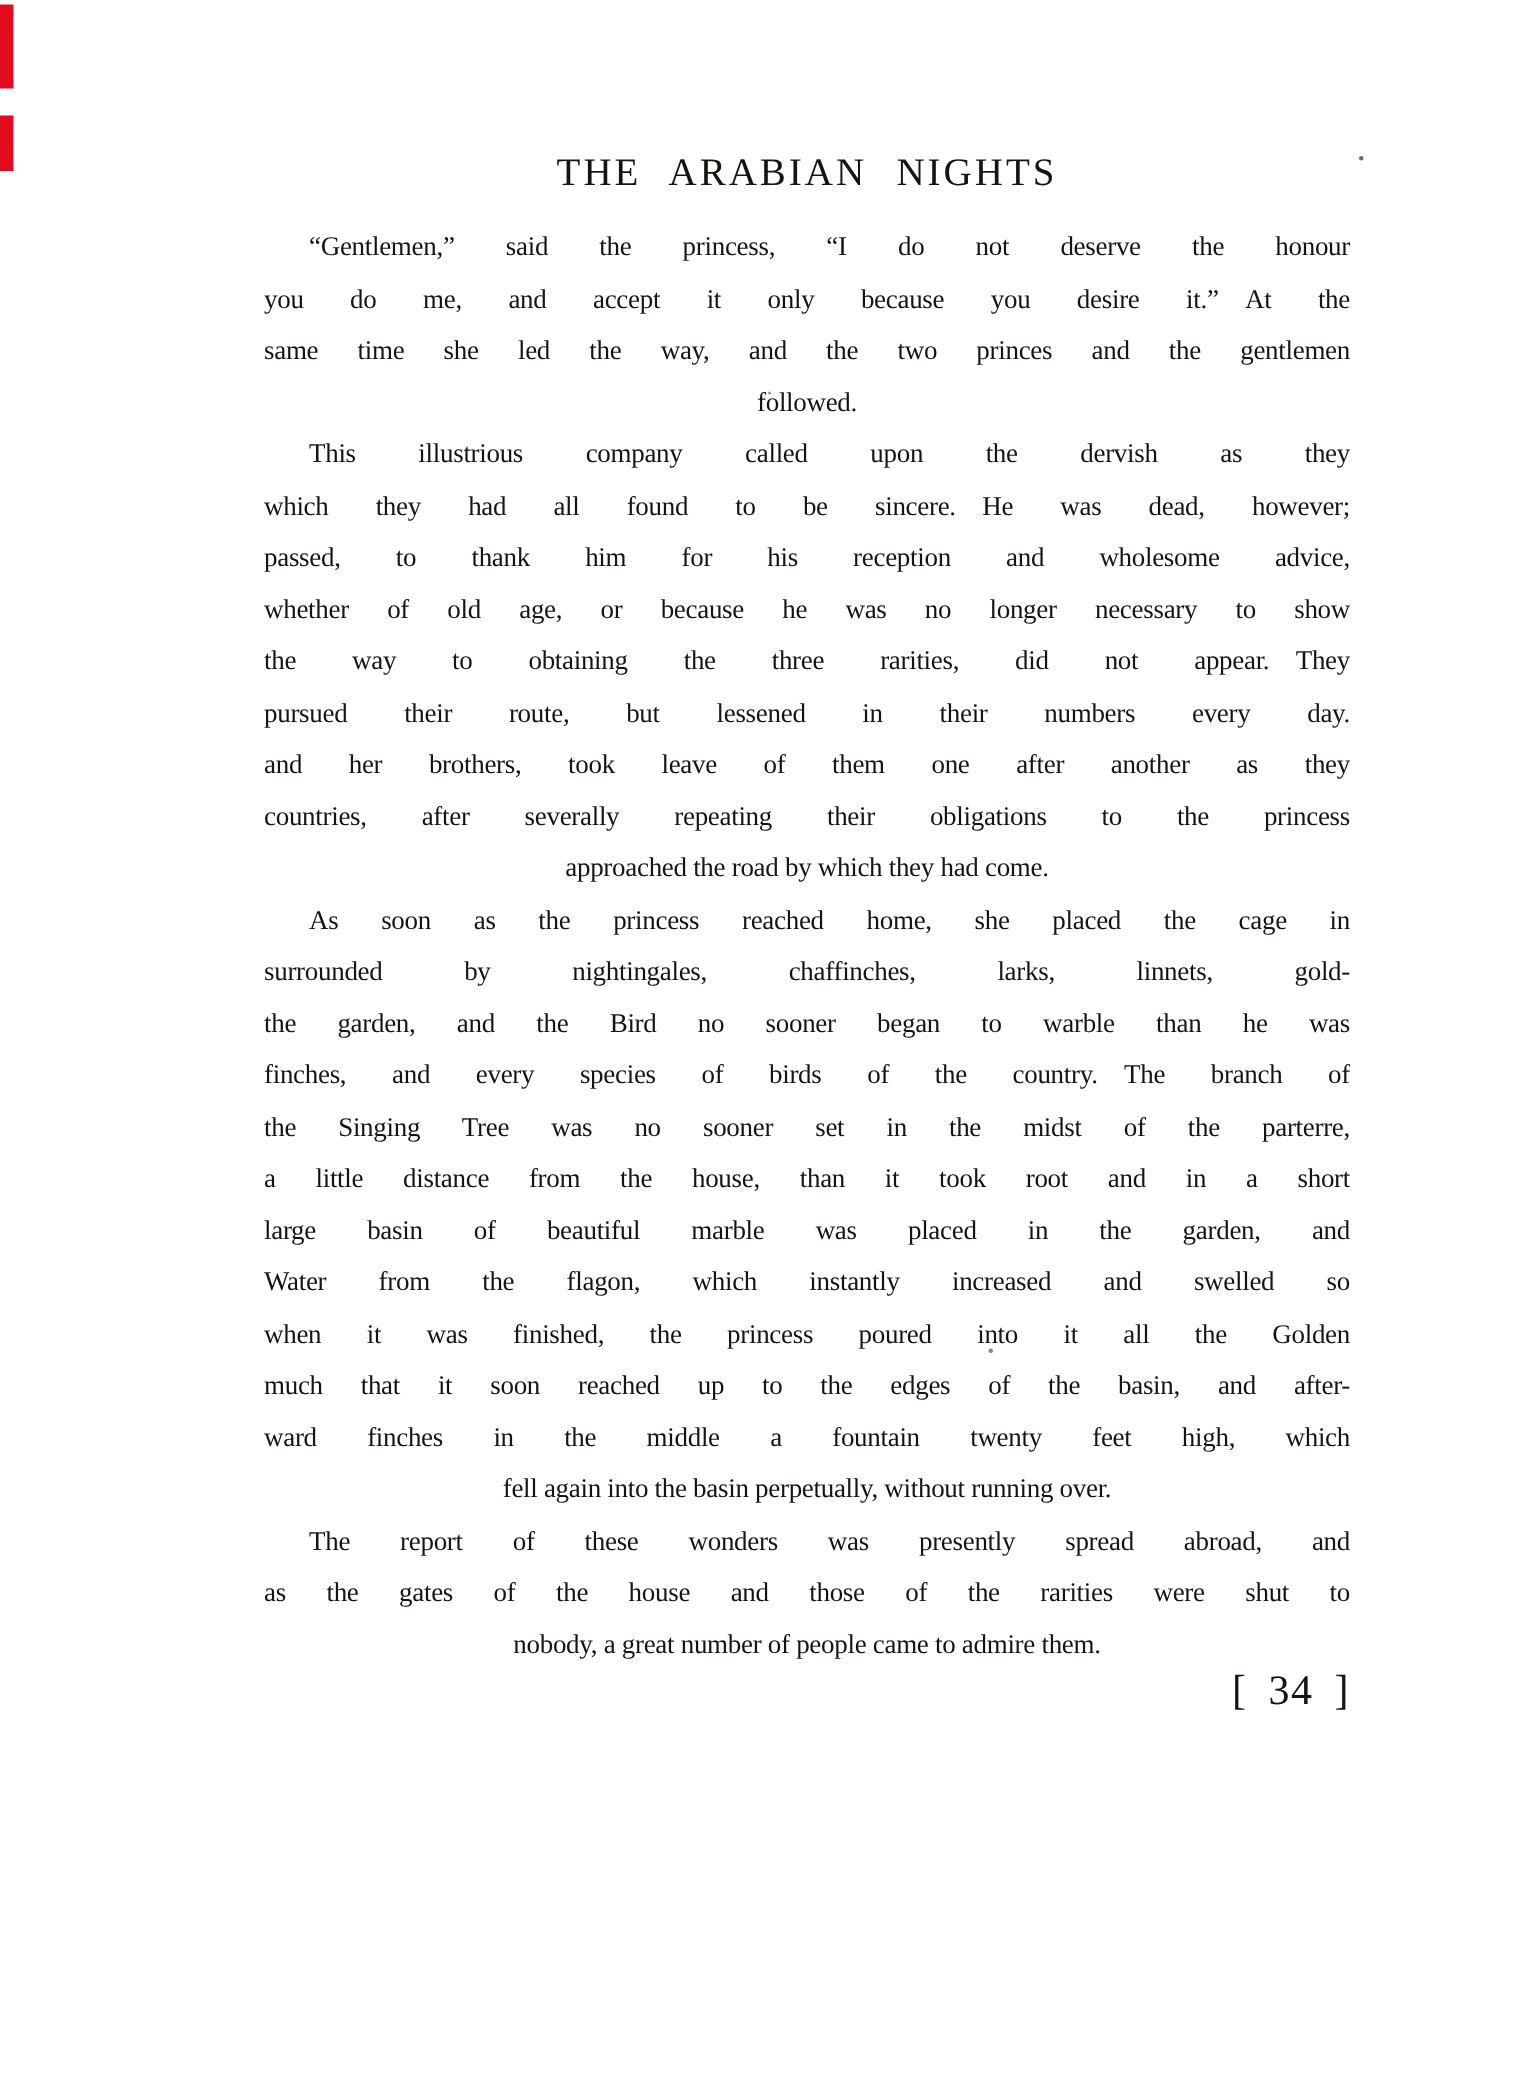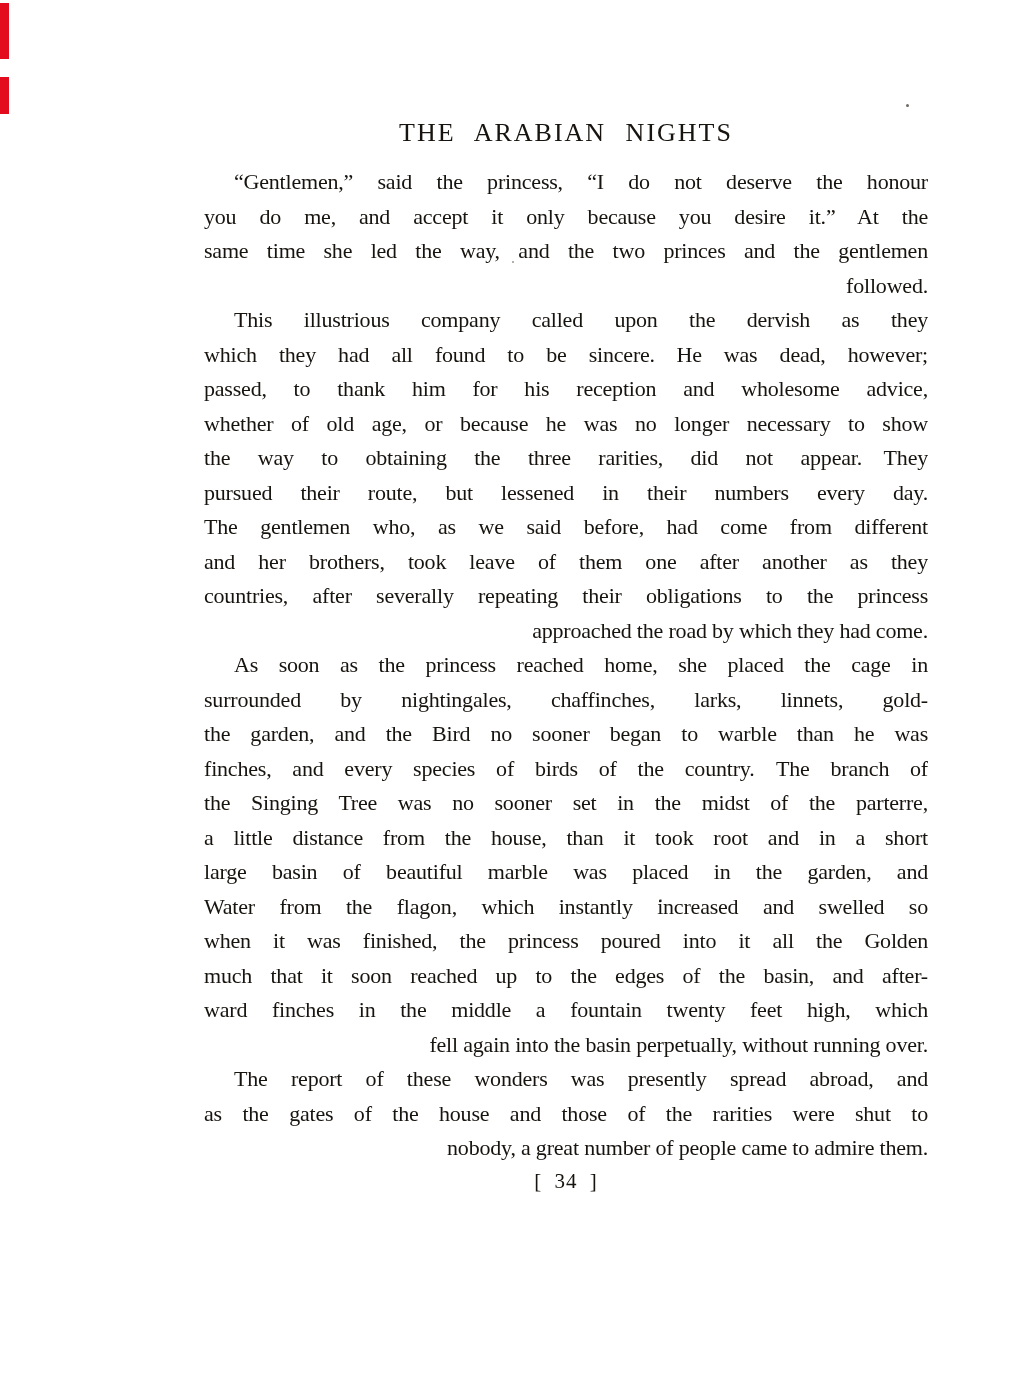--- a/index.html
+++ b/index.html
@@ -11,53 +11,52 @@
     width: 1011px;
     height: 1391px;
     position: relative;
     overflow: hidden;
     font-family: "Liberation Serif", serif;
     color: #17130e;
   }
   .page {
     position: absolute;
     left: 176px;
-    top: 118px;
+    top: 100px;
     width: 724px;
-    margin-left: 28px;
   }
   .title {
     text-align: center;
     font-size: 26px;
     line-height: 30px;
     letter-spacing: 2px;
     word-spacing: 11px;
     margin-bottom: 17px;
     white-space: nowrap;
   }
   .para { margin: 0; }
   .line {
-    font-size: 22px;
+    font-size: 18px;
     height: 34.5px;
     line-height: 34.5px;
     overflow: hidden;
     text-align: justify;
     letter-spacing: -0.2px;
   }
   .line::after {
     content: "";
     display: inline-block;
     width: 100%;
   }
-  .line.last { text-align: right; }
+  .line.last { text-align: center; }
   .line.last::after { content: none; }
   .line.indent { text-indent: 30px; }
   .page-number {
-    text-align: center;
-    font-size: 21px;
+    text-align: right;
+    font-size: 28px;
     line-height: 30px;
     margin-top: 0px;
     letter-spacing: 1px;
     word-spacing: 6px;
   }
   
   .red-mark {
     position: absolute;
     left: 0;
     width: 9px;
@@ -95,21 +94,20 @@
         <div class="line">same time she led the way, and the two princes and the gentlemen</div>
         <div class="line last">followed.</div>
       </div>
       <div class="para">
         <div class="line indent">This illustrious company called upon the dervish as they</div>
         <div class="line">which they had all found to be sincere.  He was dead, however;</div>
         <div class="line">passed, to thank him for his reception and wholesome advice,</div>
         <div class="line">whether of old age, or because he was no longer necessary to show</div>
         <div class="line">the way to obtaining the three rarities, did not appear.  They</div>
         <div class="line">pursued their route, but lessened in their numbers every day.</div>
-        <div class="line">The gentlemen who, as we said before, had come from different</div>
         <div class="line">and her brothers, took leave of them one after another as they</div>
         <div class="line">countries, after severally repeating their obligations to the princess</div>
         <div class="line last">approached the road by which they had come.</div>
       </div>
       <div class="para">
         <div class="line indent">As soon as the princess reached home, she placed the cage in</div>
         <div class="line">surrounded by nightingales, chaffinches, larks, linnets, gold-</div>
         <div class="line">the garden, and the Bird no sooner began to warble than he was</div>
         <div class="line">finches, and every species of birds of the country.  The branch of</div>
         <div class="line">the Singing Tree was no sooner set in the midst of the parterre,</div>

